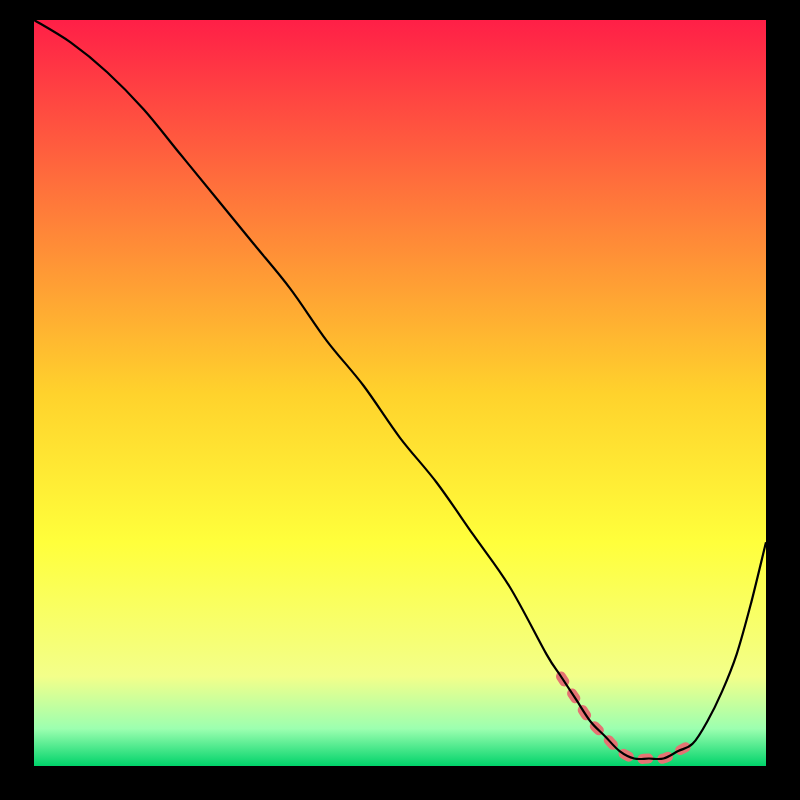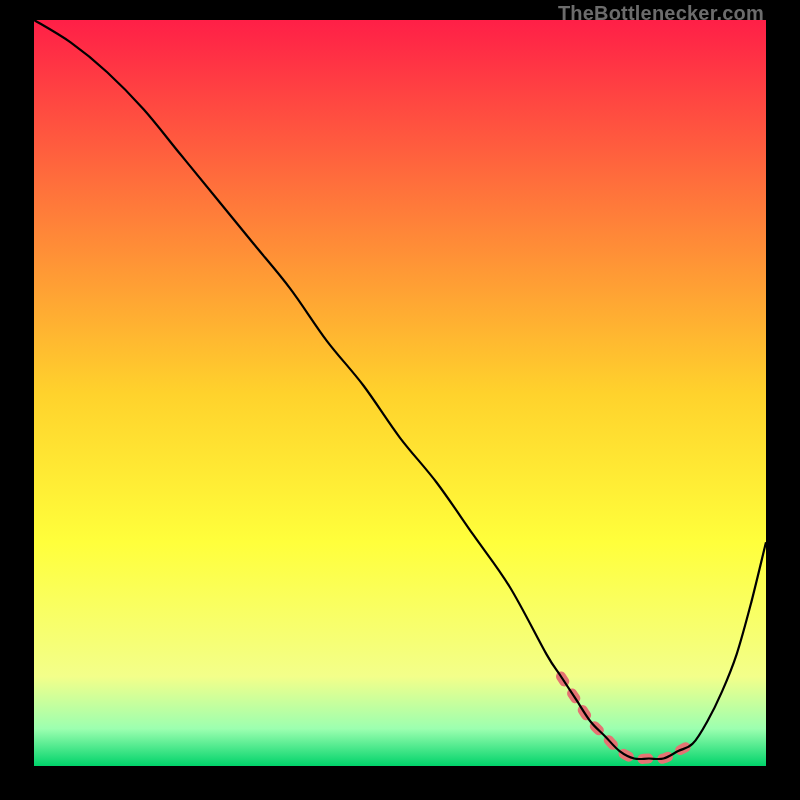--- a/index.html
+++ b/index.html
@@ -31,21 +31,20 @@
     font-size: 20px;
     font-weight: bold;
     color: #6c6c6c;
     letter-spacing: 0.2px;
   }
 </style>
 </head>
 <body>
 
 <div class="frame">
-  <div class="attribution">TheBottlenecker.com</div>
 
   <div class="plot-area">
     <svg class="gradient-bg" viewBox="0 0 732 746" preserveAspectRatio="none">
       <defs>
         <linearGradient id="bg-grad" x1="0" y1="0" x2="0" y2="1">
           <stop id="g0" offset="0%" stop-color="#ff1f47"></stop>
           <stop id="g1" offset="25%" stop-color="#ff7a3a"></stop>
           <stop id="g2" offset="50%" stop-color="#ffd22c"></stop>
           <stop id="g3" offset="70%" stop-color="#ffff3b"></stop>
           <stop id="g4" offset="88%" stop-color="#f3ff8a"></stop>

